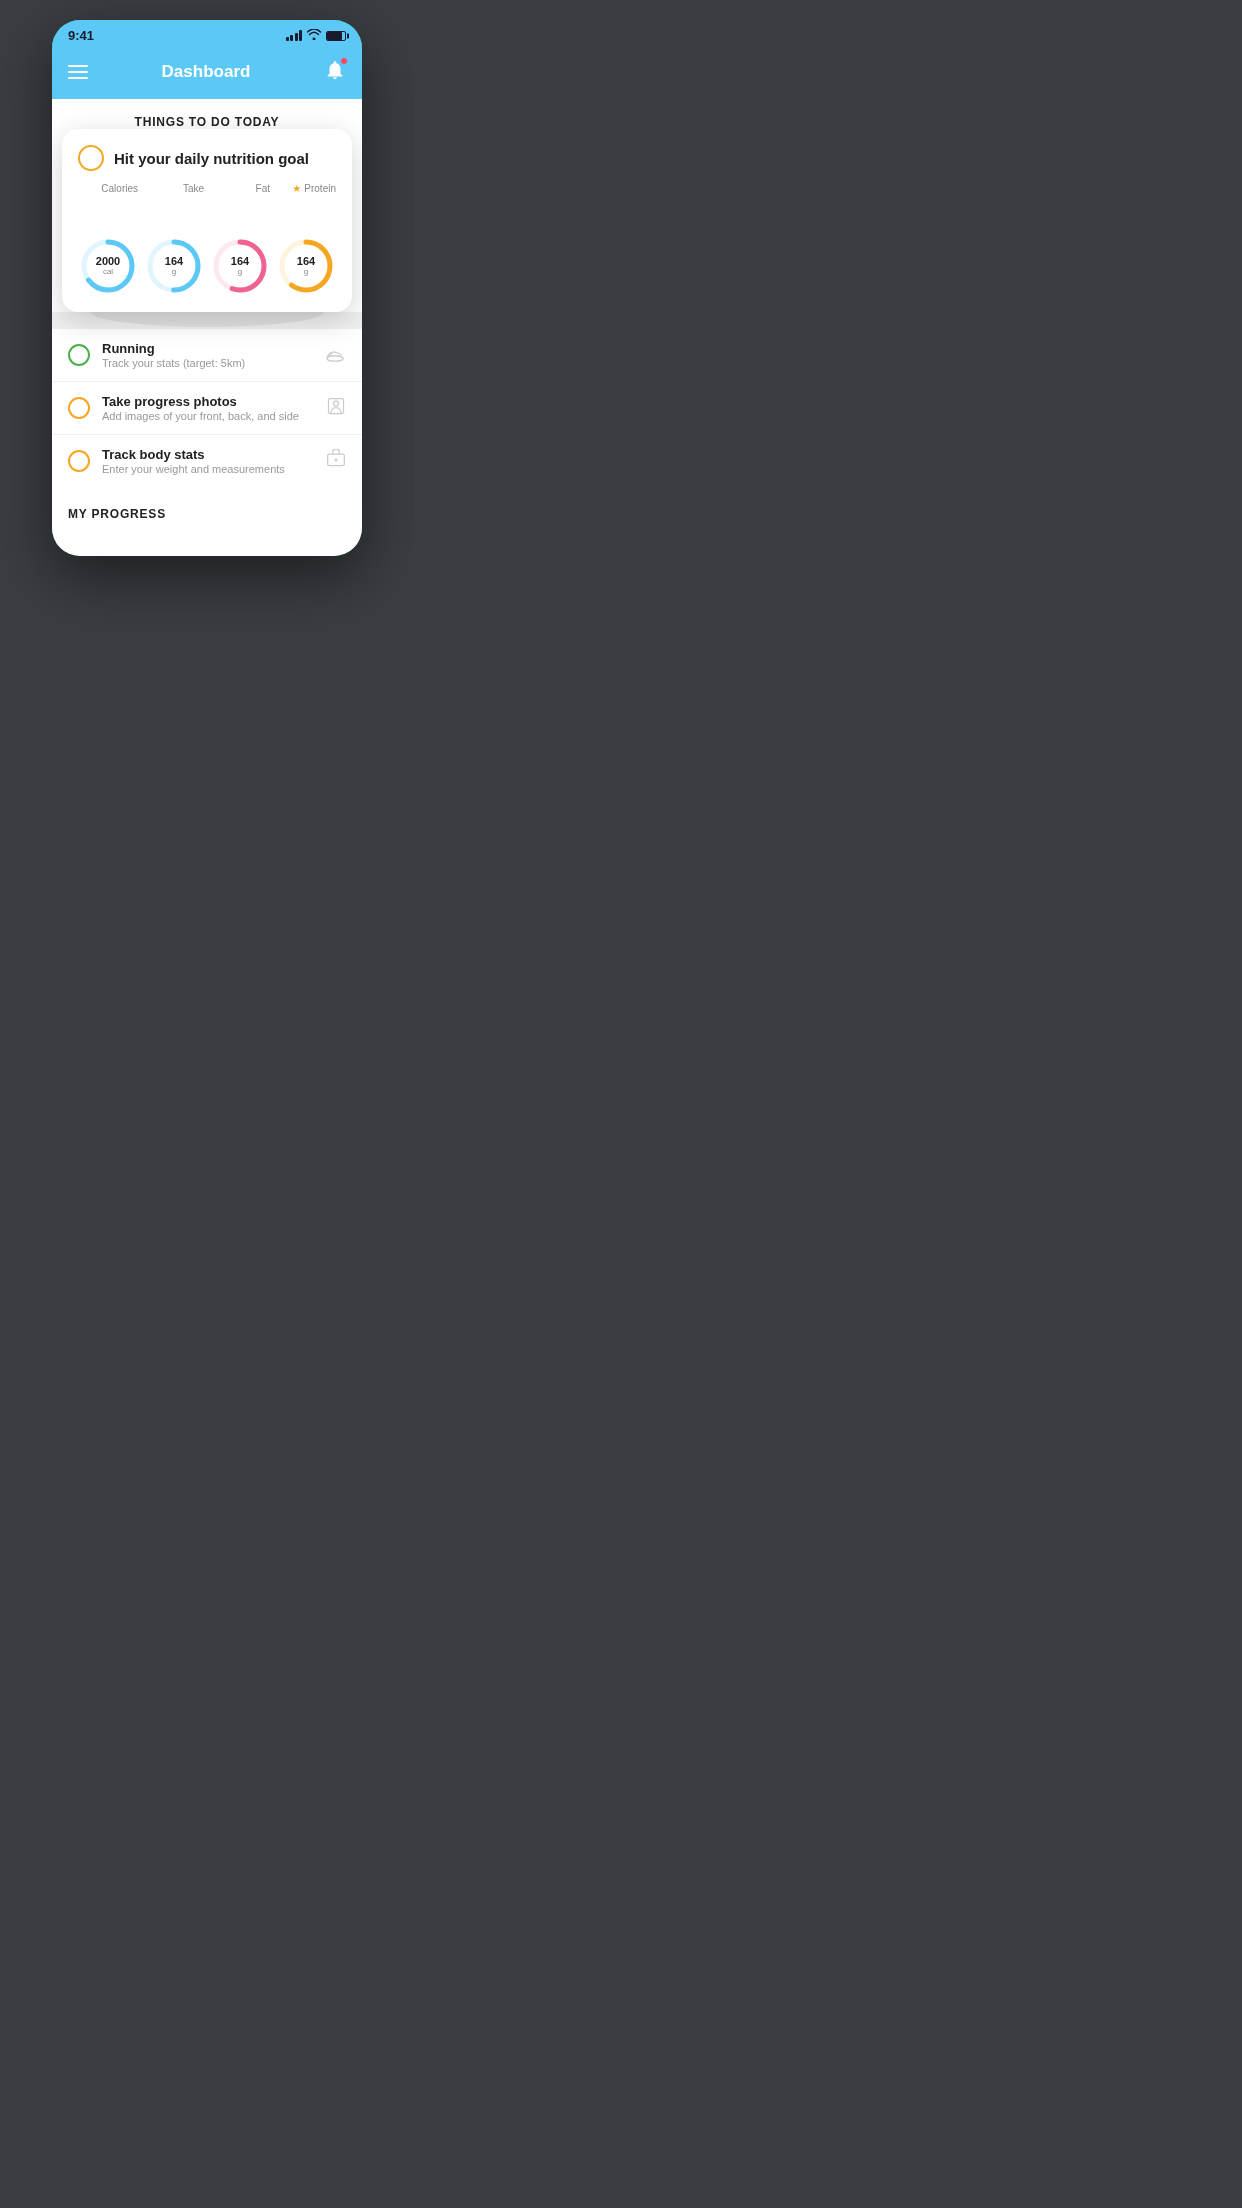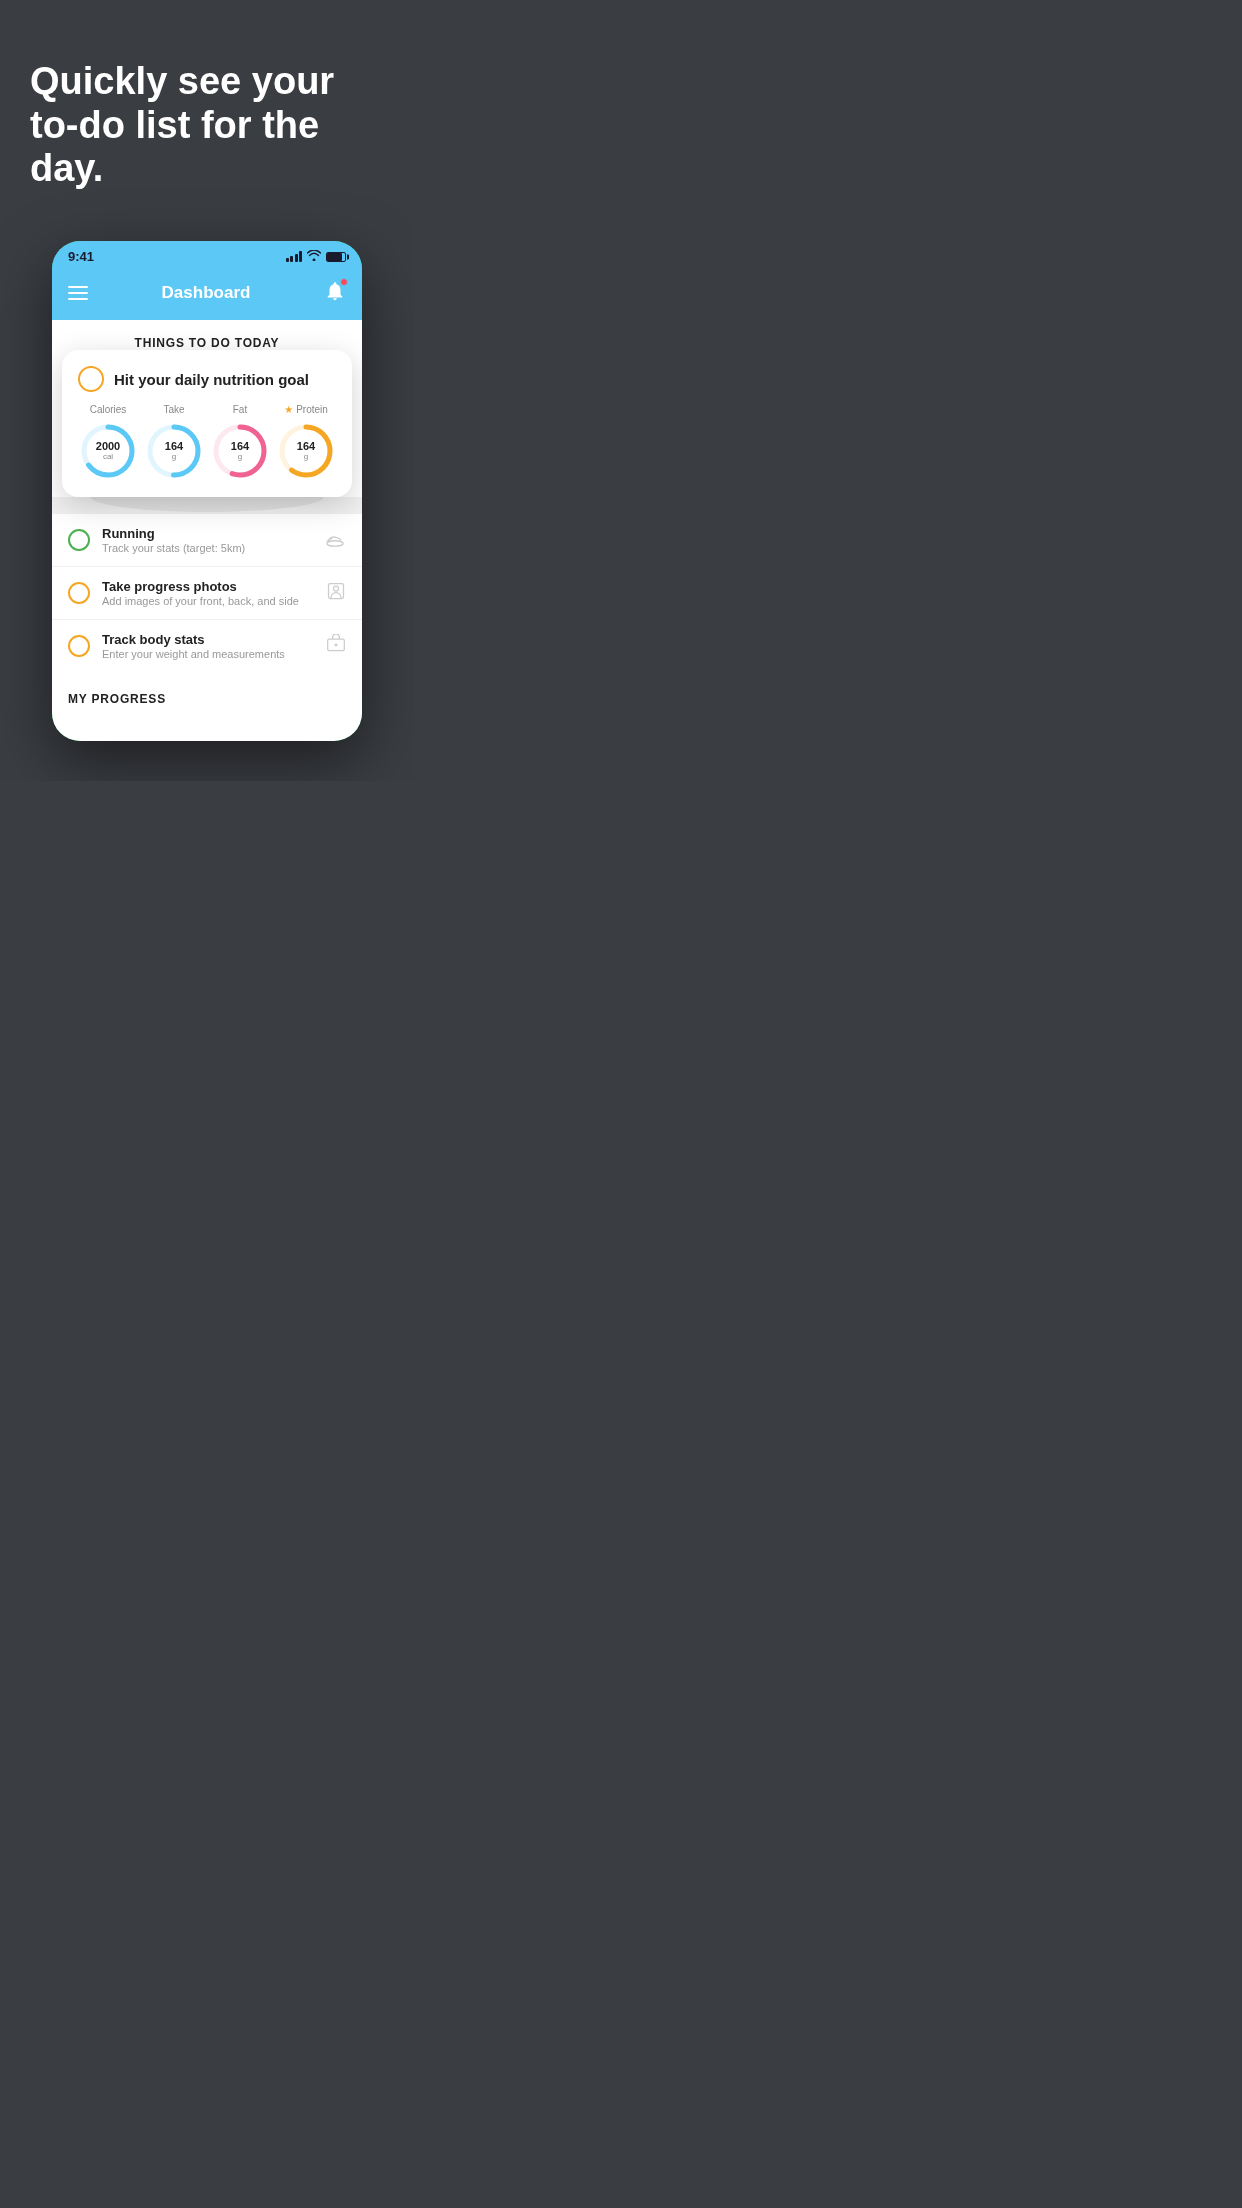--- a/index.html
+++ b/index.html
@@ -204,21 +204,22 @@
     .nutrition-grid {
       display: grid;
       grid-template-columns: repeat(4, 1fr);
       gap: 6px;
       text-align: center;
     }
 
     .nutrition-item {
       display: flex;
       flex-direction: column;
-      align-items: center;
+      align-items: flex-end;
+      gap: 36px;
     }
 
     .nutrition-label {
       font-size: 10px;
       color: #888;
       margin-bottom: 6px;
     }
 
     .protein-label-row {
       display: flex;
@@ -374,23 +375,20 @@
     .chart-line {
       width: 100%;
       height: 100%;
     }
   </style>
 </head>
 <body>
 
 <div class="page-wrapper">
 
-  <div class="hero-text">
-    <h1 class="hero-title">Quickly see your to-do list for the day.</h1>
-  </div>
 
   <div class="phone-mockup">
 
     <div class="status-bar">
       <span class="status-time">9:41</span>
       <div class="status-icons">
         <div class="signal-bars">
           <div class="signal-bar" style="height:4px;"></div>
           <div class="signal-bar" style="height:6px;"></div>
           <div class="signal-bar" style="height:8px;"></div>

